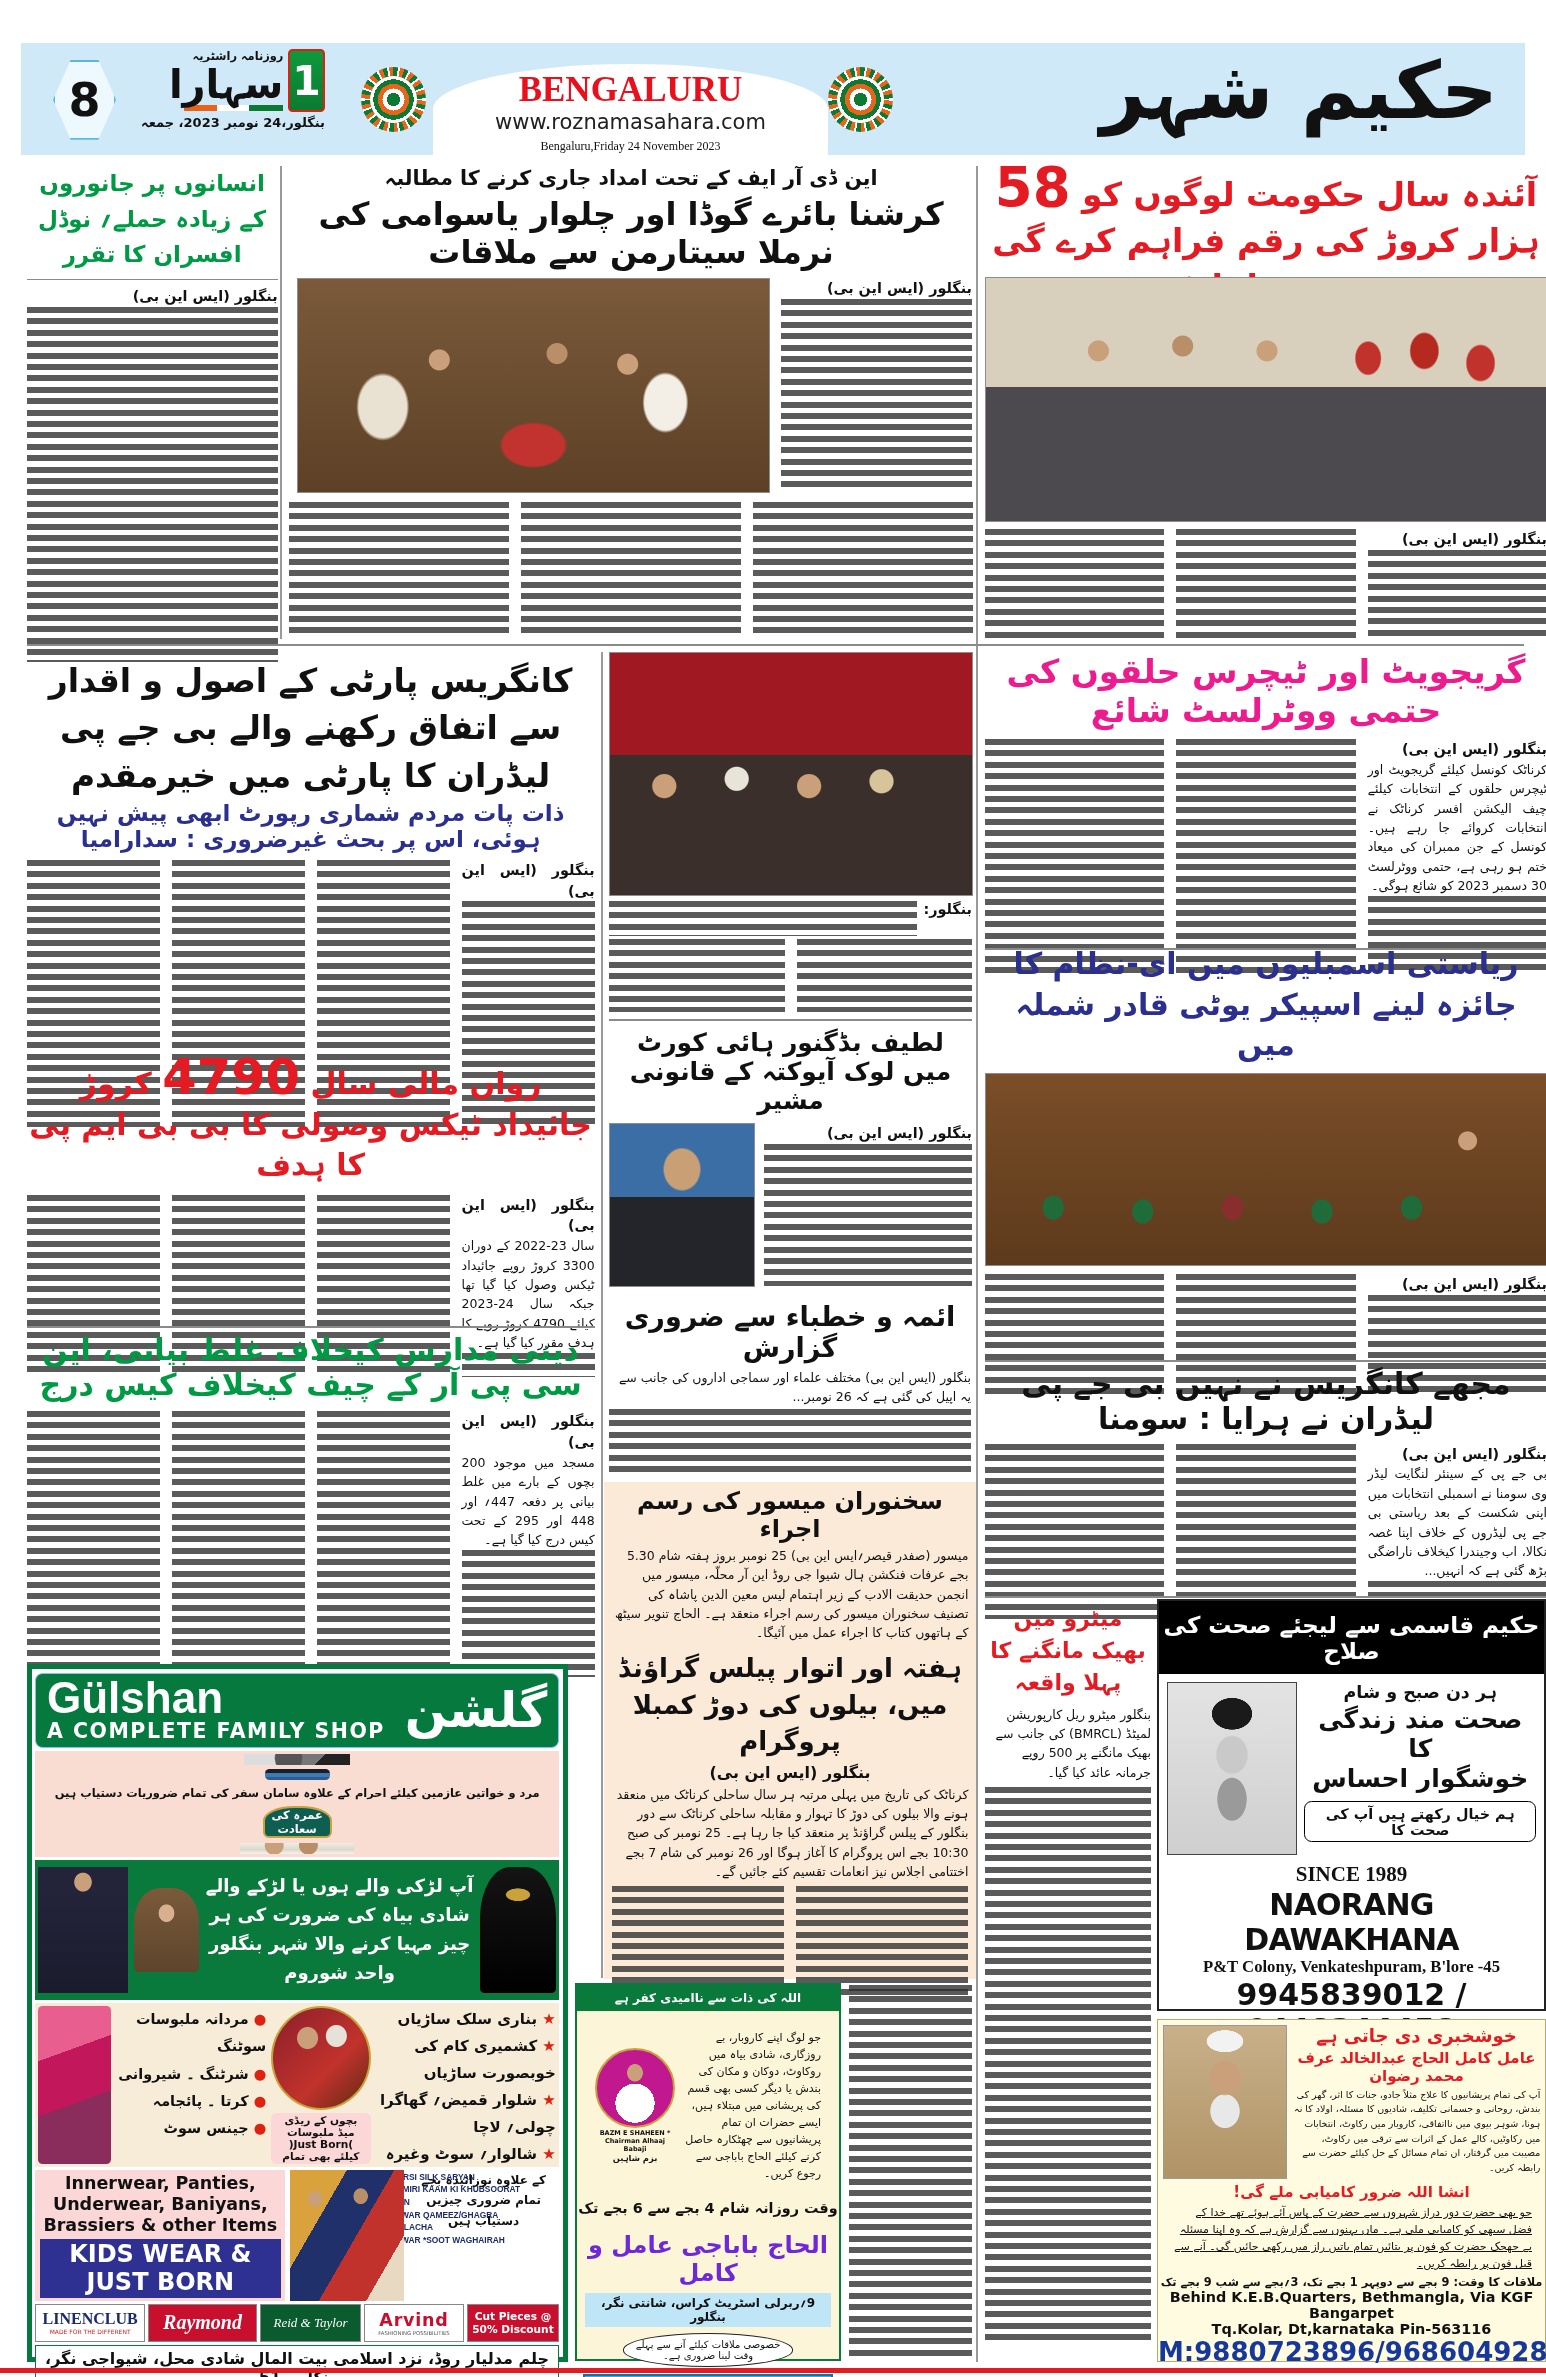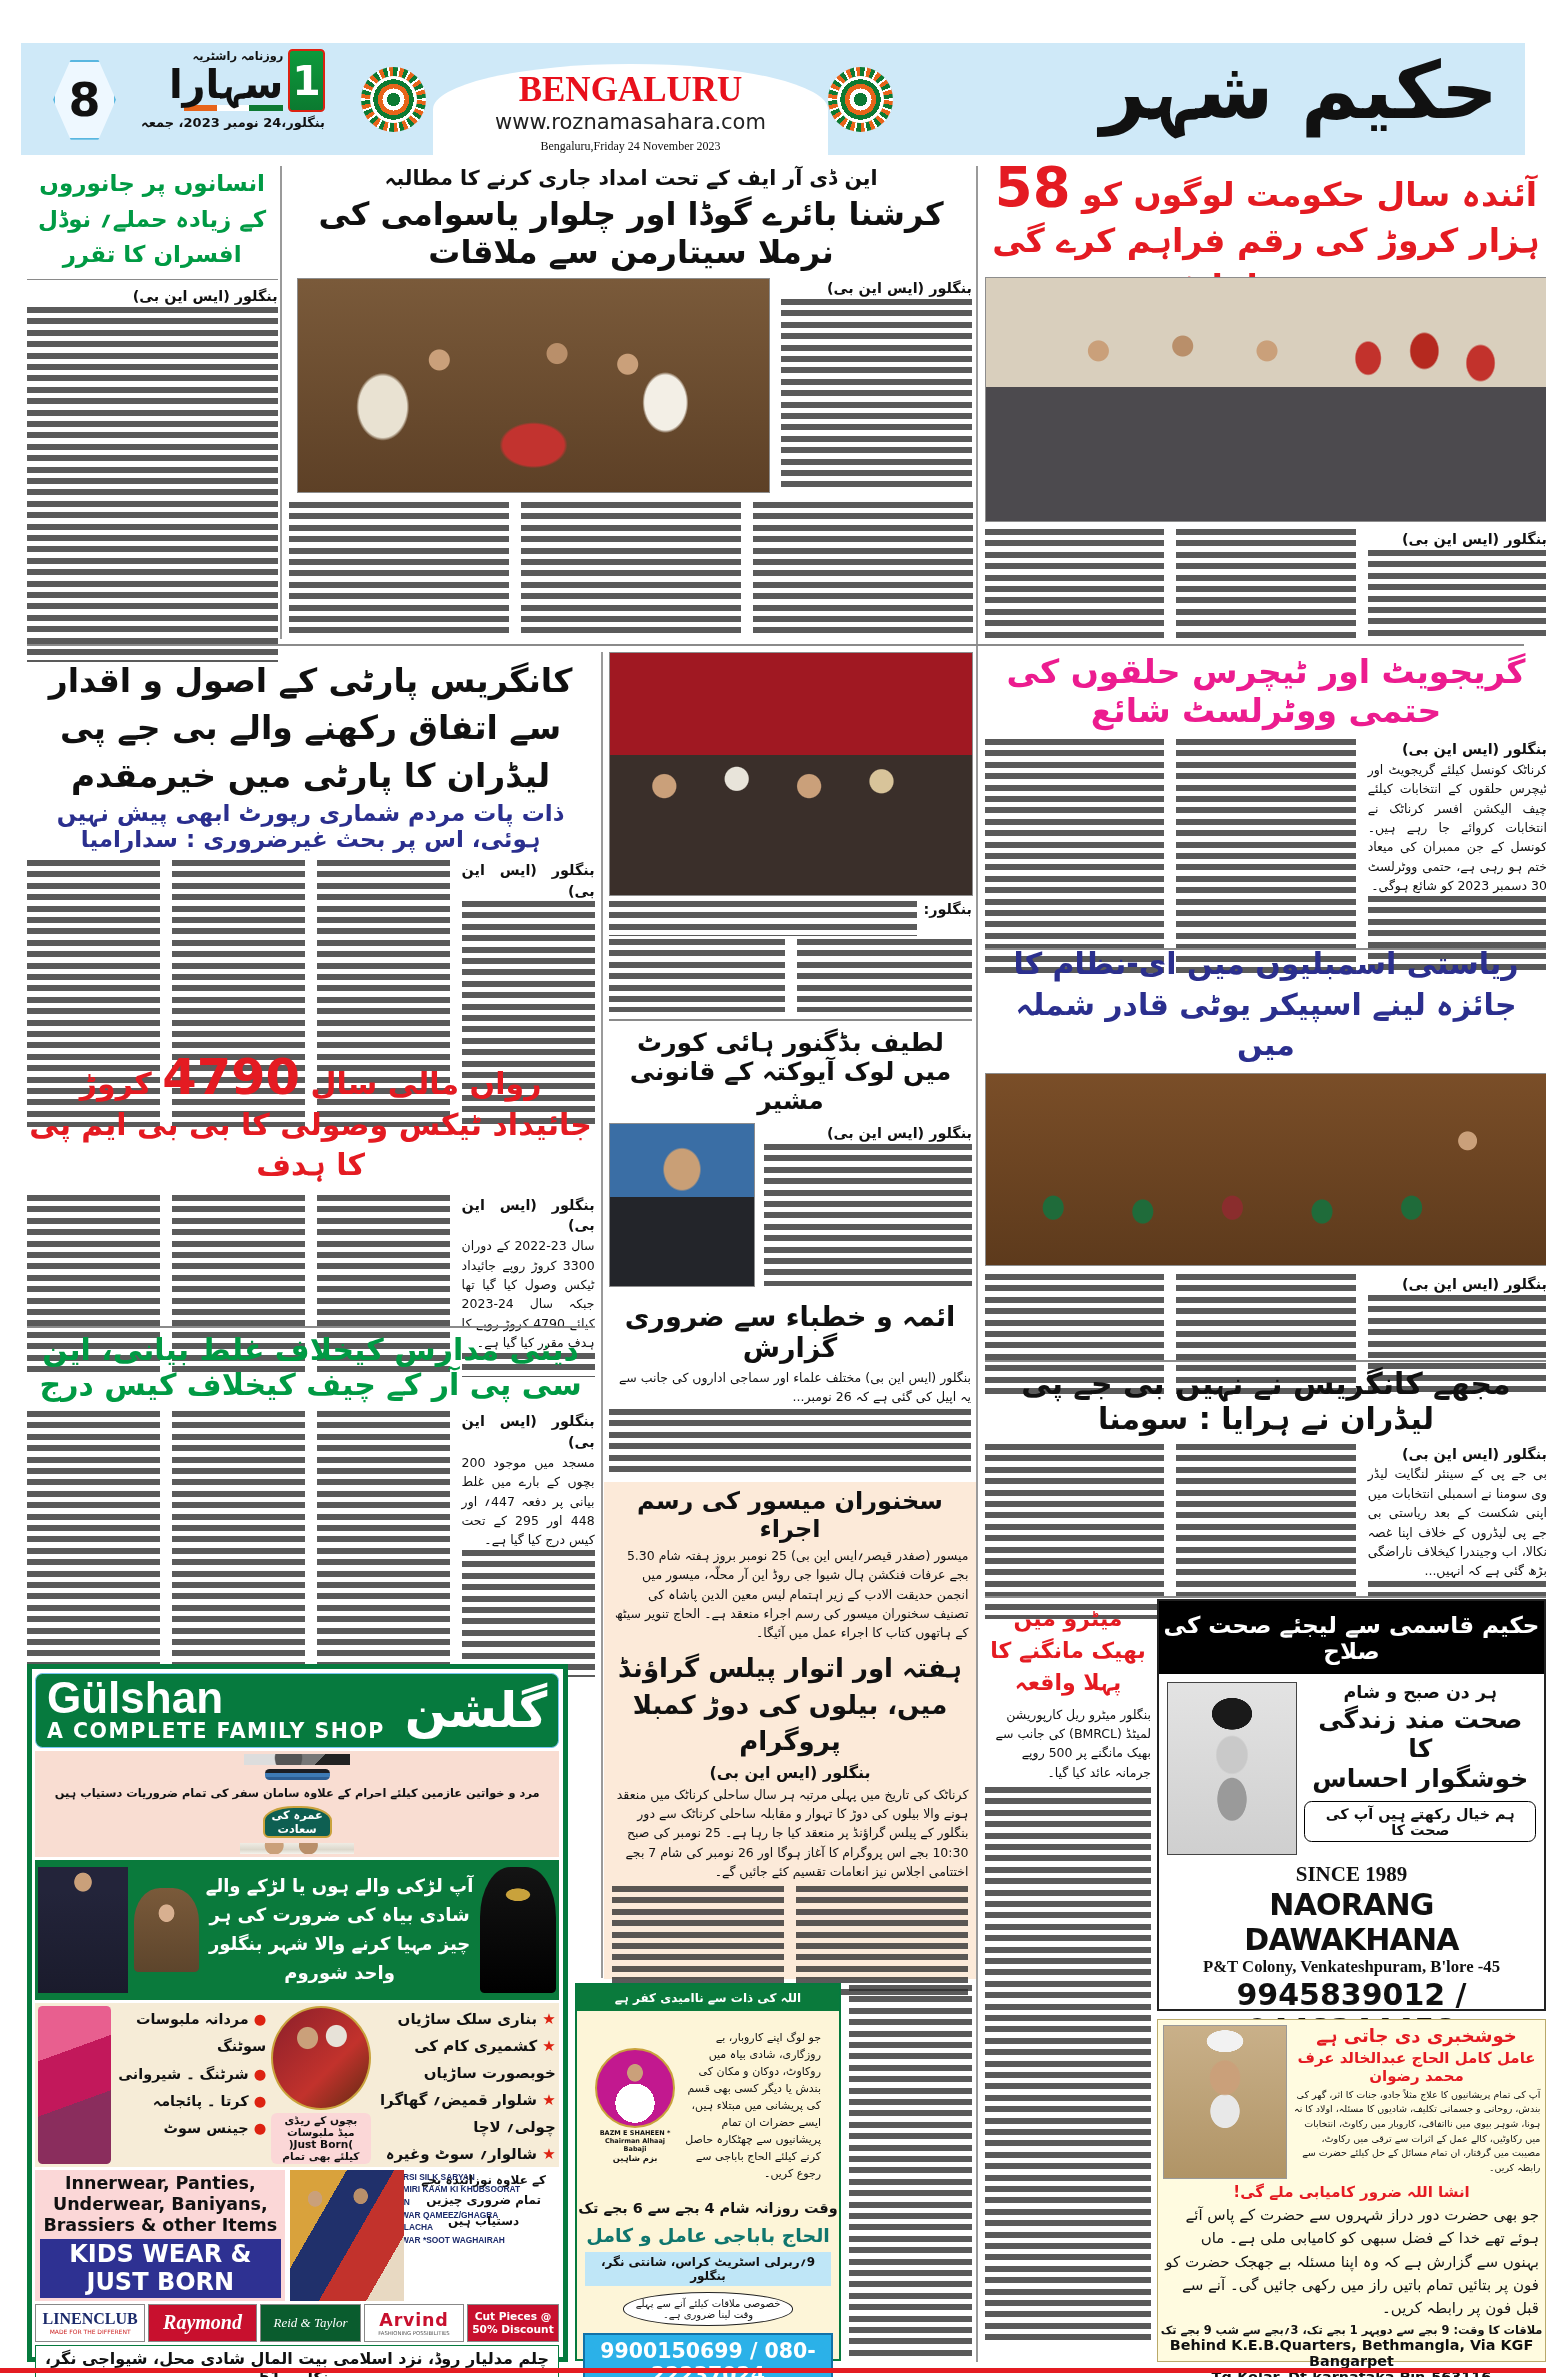--- a/index.html
+++ b/index.html
@@ -434,21 +434,21 @@
       <div class="ur ex" style="flex:1;font-size:11px;">جو لوگ اپنے کاروبار، بے روزگاری، شادی بیاہ میں روکاوٹ، دوکان و مکان کی بندش یا دیگر کسی بھی قسم کی پریشانی میں مبتلاء ہیں، ایسے حضرات ان تمام پریشانیوں سے چھٹکارہ حاصل کرنے کیلئے الحاج باباجی سے رجوع کریں۔</div>
       <div style="flex:0 0 79px;text-align:center;">
         <div style="width:76px;height:76px;border-radius:50%;border:2.3px solid #c9a23c;margin:0 auto;background:
                radial-gradient(15px 16.7px at 50% 30%, #caa07a 0 50%, transparent 55%),
                radial-gradient(circle at 50% 70%, #fff 0 30%, #c2188f 30% 100%);"></div>
         <div style="font-size:6.5px;font-weight:bold;margin-top:1.5px;">BAZM E SHAHEEN * Chairman Alhaaj Babaji</div>
         <div class="ur" style="font-size:8.4px;font-weight:bold;">بزم شاہین</div>
       </div>
     </div>
     <div class="ur ctr b" style="font-size:14.4px;">وقت روزانہ شام 4 بجے سے 6 بجے تک</div>
-    <div class="ur ctr b" style="font-size:19px;color:#0f766e;margin-top:8px;">الحاج باباجی عامل و کامل</div>
+    <div class="ur ctr b" style="font-size:24px;color:#6d28d9;margin-top:15px;">الحاج باباجی عامل و کامل</div>
     <div class="ur ctr b" style="background:#bfe6f7;font-size:12px;margin:6px 7.6px 0;padding:3px;">9؍ربرلی اسٹریٹ کراس، شانتی نگر، بنگلور</div>
     <div class="ur ctr oval" style="font-size:10px;margin:6px 46px 0;padding:4.6px 7.6px;background:#fff;">خصوصی ملاقات کیلئے آنے سے پہلے وقت لینا ضروری ہے۔</div>
     <div style="background:#2bb1e8;border:2.3px solid #1272a8;color:#fff;text-align:center;font-size:20.5px;font-weight:bold;
                 margin:7.6px 6px 0;padding:3.8px 0;">9900150699 / 080-22237024</div>
   </div>
 
   <div id="naorang" class="abs adbox">
     <div class="ur ctr b" style="background:#000;color:#fff;font-size:23px;padding:10.6px 3px;">حکیم قاسمی سے لیجئے صحت کی صلاح</div>
     <div style="display:flex;gap:7.6px;padding:7.6px;">
       <div style="flex:0 0 128px;height:171px;border:1.5px solid #444;background:
@@ -478,21 +478,21 @@
              radial-gradient(29px 33px at 50% 34%, #caa07a 0 50%, transparent 55%),
              radial-gradient(26px 30px at 50% 56%, #e8e8e8 0 55%, transparent 58%),
              linear-gradient(#c9b089,#b09466);"></div>
       <div class="ur" style="flex:1;">
         <div class="ctr b" style="font-size:18px;color:#e41b22;">خوشخبری دی جاتی ہے</div>
         <div class="ctr b" style="font-size:15px;color:#e41b22;margin-top:3px;">عامل کامل الحاج عبدالخالد عرف محمد رضوان</div>
         <div class="ex" style="font-size:9.5px;margin-top:3px;">آپ کی تمام پریشانیوں کا علاج مثلاً جادو، جنات کا اثر، گھر کی بندش، روحانی و جسمانی تکلیف، شادیوں کا مسئلہ، اولاد کا نہ ہونا، شوہر بیوی میں نااتفاقی، کاروبار میں رکاوٹ، انتخابات میں رکاوٹیں، کالے عمل کے اثرات سے ترقی میں رکاوٹ، مصیبت میں گرفتار، ان تمام مسائل کے حل کیلئے حضرت سے رابطہ کریں۔</div>
       </div>
     </div>
     <div class="ur ctr b" style="font-size:15px;color:#e41b22;">انشا اللہ ضرور کامیابی ملے گی!</div>
-    <div class="ur ex" style="font-size:15px;padding:3px 6px;">جو بھی حضرت دور دراز شہروں سے حضرت کے پاس آئے ہوئے تھے خدا کے فضل سبھی کو کامیابی ملی ہے۔ ماں بہنوں سے گزارش ہے کہ وہ اپنا مسئلہ بے جھجک حضرت کو فون پر بتائیں تمام باتیں راز میں رکھی جائیں گی۔ آنے سے قبل فون پر رابطہ کریں۔</div>
+    <div class="ur ex" style="font-size:11px;padding:3px 13px;text-decoration:underline;">جو بھی حضرت دور دراز شہروں سے حضرت کے پاس آئے ہوئے تھے خدا کے فضل سبھی کو کامیابی ملی ہے۔ ماں بہنوں سے گزارش ہے کہ وہ اپنا مسئلہ بے جھجک حضرت کو فون پر بتائیں تمام باتیں راز میں رکھی جائیں گی۔ آنے سے قبل فون پر رابطہ کریں۔</div>
     <div class="ur ctr b" style="font-size:11.4px;">ملاقات کا وقت: 9 بجے سے دوپہر 1 بجے تک، 3؍بجے سے شب 9 بجے تک</div>
     <div class="ctr b" style="font-size:14.4px;">Behind K.E.B.Quarters, Bethmangla, Via KGF Bangarpet</div>
     <div class="ctr b" style="font-size:14.4px;">Tq.Kolar, Dt,karnataka Pin-563116</div>
     <div class="ctr b" style="font-size:26px;color:#17389b;">M:9880723896/9686049287</div>
   </div>
 
   <div class="abs" style="left:0;top:2368px;width:1546px;height:4.6px;background:#e41b22;"></div>
 
 </div>
 

